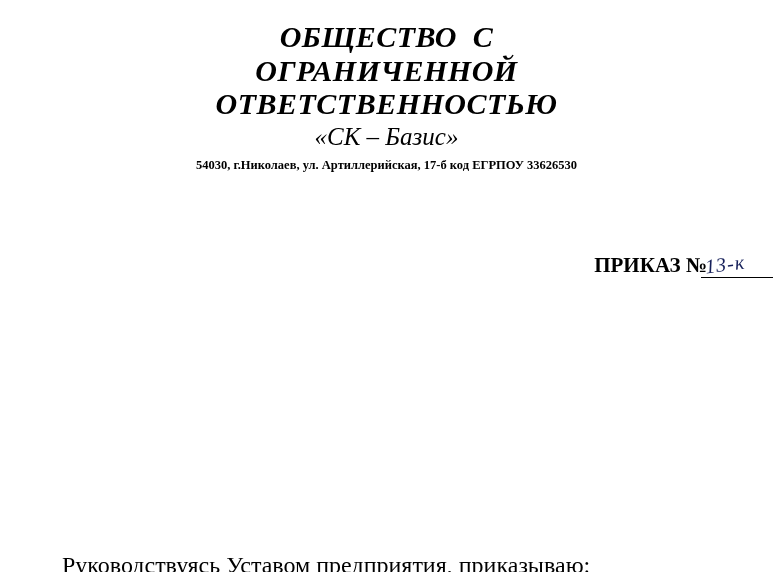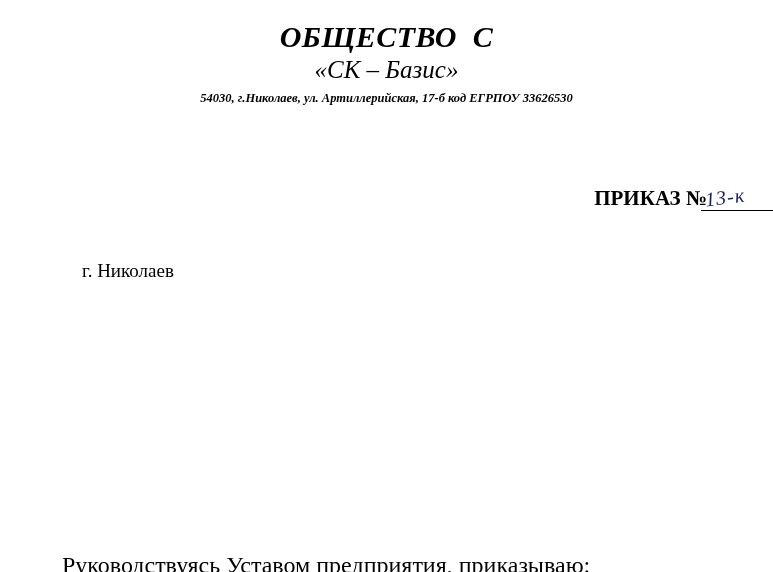--- a/index.html
+++ b/index.html
@@ -45,21 +45,20 @@
     font-style: italic;
     font-size: 25px;
     margin-top: 2px;
   }
   .org-address {
     font-family: "Liberation Serif", serif;
     font-size: 12.5px;
     font-weight: bold;
     margin-top: 7px;
     letter-spacing: 0px;
-    font-style: italic;
   }
 
   
   .order-row {
     margin-top: 80px;
     text-align: right;
     position: relative;
     height: 36px;
   }
   .order-title {
@@ -127,28 +126,29 @@
     font-size: 24px;
   }
 </style>
 </head>
 <body>
 
 <div class="page">
 
   <div class="letterhead">
     <div class="org-line org-line-1">ОБЩЕСТВО  С</div>
+    <div class="org-line org-line-2">ОГРАНИЧЕННОЙ</div>
+    <div class="org-line org-line-3">ОТВЕТСТВЕННОСТЬЮ</div>
     <div class="org-name">«СК – Базис»</div>
     <div class="org-address">54030, г.Николаев, ул. Артиллерийская, 17-б  код ЕГРПОУ 33626530</div>
   </div>
 
   <div class="order-row">
     <span class="order-title">ПРИКАЗ №</span><span class="order-number-blank"><span class="handwritten-number">13-к</span></span>
   </div>
 
   <div class="city-date-row">
-    <span class="city">г. Николаев</span>
   </div>
 
 
   <div class="body-text">Руководствуясь Уставом предприятия, приказываю:</div>
 
 </div>
 
 </body></html>

